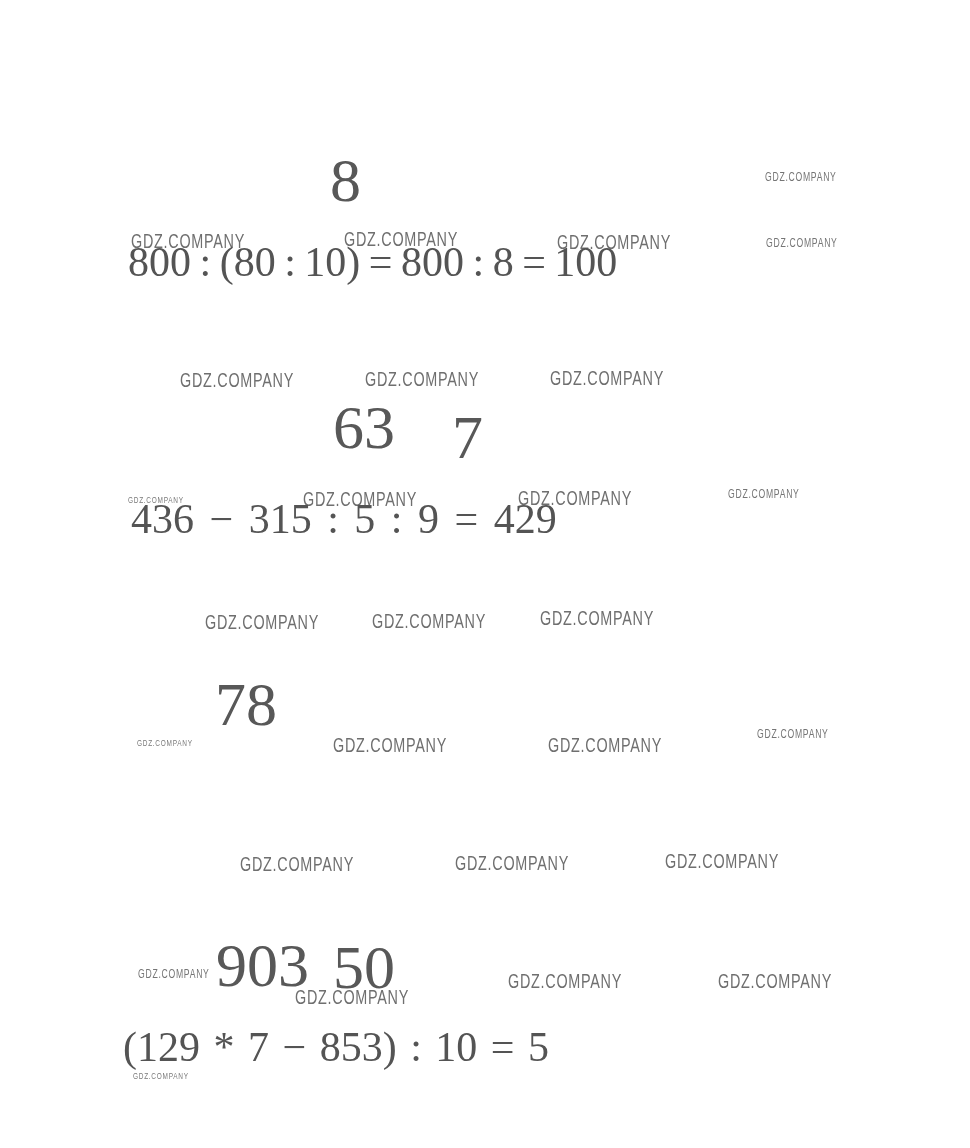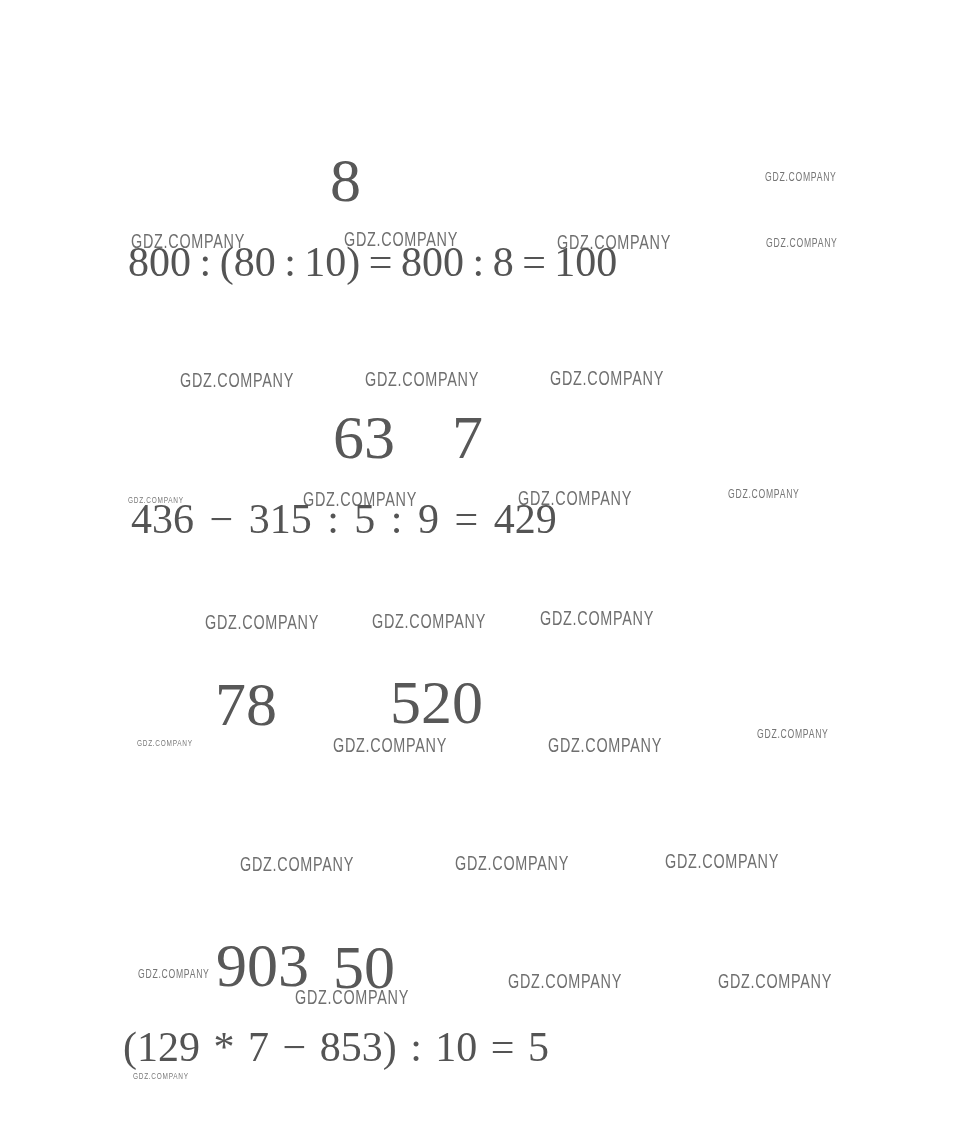--- a/index.html
+++ b/index.html
@@ -77,21 +77,20 @@
     <div class="wm wm-m" style="left: 240px; top: 854px;">GDZ.COMPANY</div>
     <div class="wm wm-m" style="left: 455px; top: 853px;">GDZ.COMPANY</div>
     <div class="wm wm-m" style="left: 665px; top: 851px;">GDZ.COMPANY</div>
     <div class="wm wm-s" style="left: 138px; top: 968px;">GDZ.COMPANY</div>
     <div class="wm wm-m" style="left: 295px; top: 987px;">GDZ.COMPANY</div>
     <div class="wm wm-m" style="left: 508px; top: 971px;">GDZ.COMPANY</div>
     <div class="wm wm-m" style="left: 718px; top: 971px;">GDZ.COMPANY</div>
     <div class="wm wm-t" style="left: 133px; top: 1072px;">GDZ.COMPANY</div>
     <div class="hint" style="left: 330px; top: 149px;">8</div>
     <div class="eq eq-0" style="left: 128px; top: 241px;">800 : (80 : 10) = 800 : 8 = 100</div>
-    <div class="hint" style="left: 333px; top: 406px;">63</div>
+    <div class="hint" style="left: 333px; top: 396px;">63</div>
     <div class="hint" style="left: 452px; top: 406px;">7</div>
     <div class="eq eq-1" style="left: 131px; top: 498px;">436 − 315 : 5 : 9 = 429</div>
     <div class="hint" style="left: 215px; top: 673px;">78</div>
-    <div class="hint" style="left: 390px; top: 671px;">520</div>
     <div class="hint" style="left: 188px; top: 934px; margin-left: 28px;">903</div>
     <div class="hint" style="left: 333px; top: 936px;">50</div>
     <div class="eq eq-3" style="left: 123px; top: 1026px;">(129 * 7 − 853) : 10 = 5</div>
   </div>
 
 </body></html>

